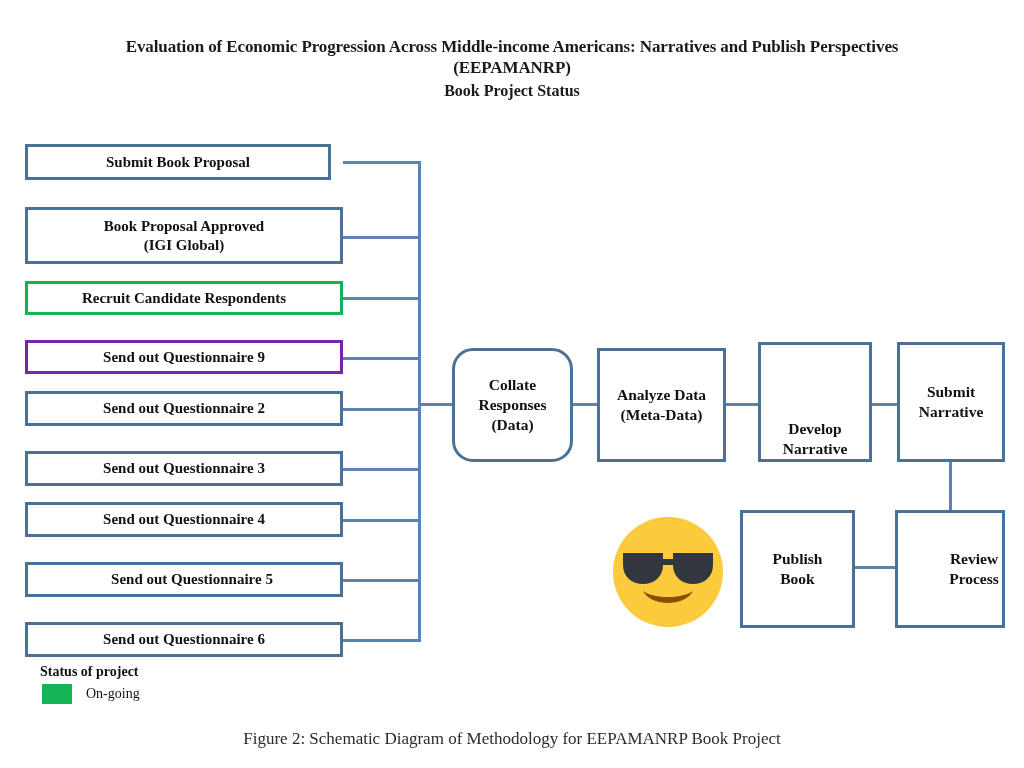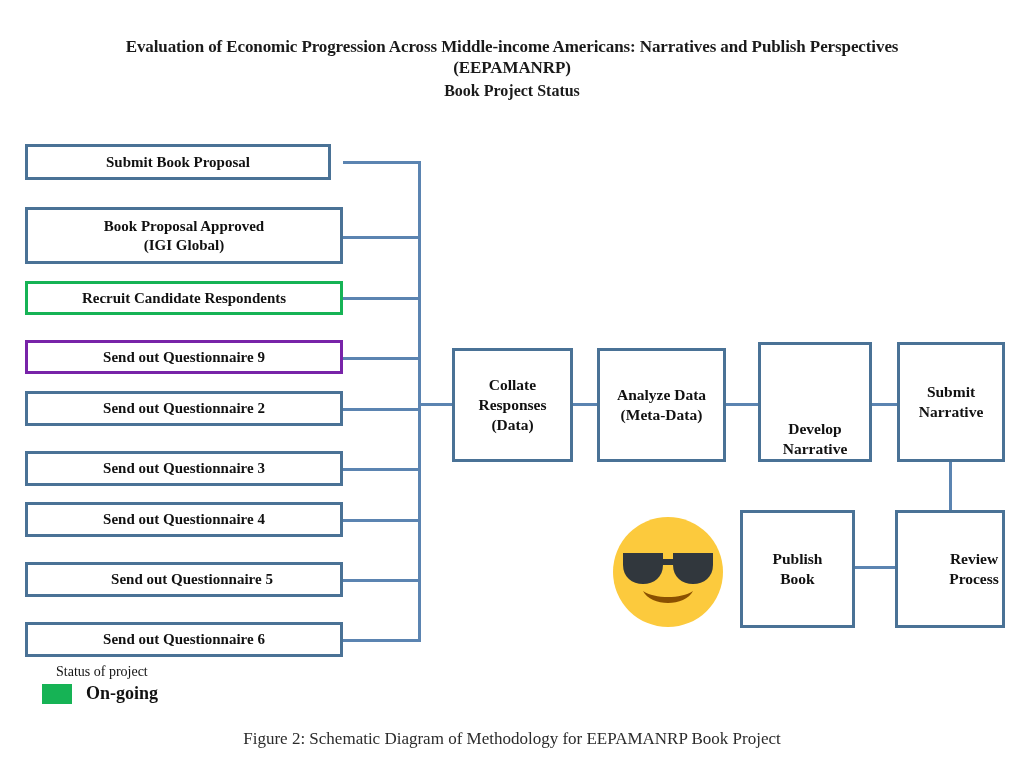--- a/index.html
+++ b/index.html
@@ -85,42 +85,42 @@
 
   
   #legend {
     position: absolute;
     left: 40px;
     top: 663px;
     width: 300px;
   }
   #legend .legend-title {
     font-family: "Liberation Serif", "DejaVu Serif", serif;
-    font-weight: normal;
+    font-weight: bold;
     font-size: 14px;
     color: #111111;
     line-height: 17px;
-    margin: 0 0 2px 16px;
+    margin: 0 0 2px 0;
   }
   #legend .legend-row {
     display: flex;
     align-items: center;
     height: 23px;
   }
   #legend .swatch {
     width: 30px;
     height: 20px;
     margin-left: 2px;
     margin-right: 14px;
     flex: 0 0 auto;
   }
   #legend .legend-label {
     font-family: "Liberation Serif", "DejaVu Serif", serif;
-    font-weight: bold;
-    font-size: 18px;
+    font-weight: normal;
+    font-size: 14px;
     color: #111111;
     line-height: 17px;
   }
 
   
   #caption {
     position: absolute;
     left: 0;
     top: 729px;
     width: 1024px;
@@ -193,21 +193,21 @@
   </div>
 
   <div class="node" style="left:25px; top:562px; width:318px; height:35px;padding-left:16px;">
     <span class="node-label">Send out Questionnaire 5</span>
   </div>
 
   <div class="node" style="left:25px; top:622px; width:318px; height:35px;text-align:center;">
     <span class="node-label">Send out Questionnaire 6</span>
   </div>
 
-  <div class="node right-node" style="left:452px; top:348px; width:121px; height:114px;">
+  <div class="node right-node" style="left:452px; top:348px; width:121px; height:114px;border-radius:21px;">
     <span class="node-label">Collate
 Responses
 (Data)</span>
   </div>
 
   <div class="node right-node" style="left:597px; top:348px; width:129px; height:114px;">
     <span class="node-label">Analyze Data
 (Meta-Data)</span>
   </div>
 

